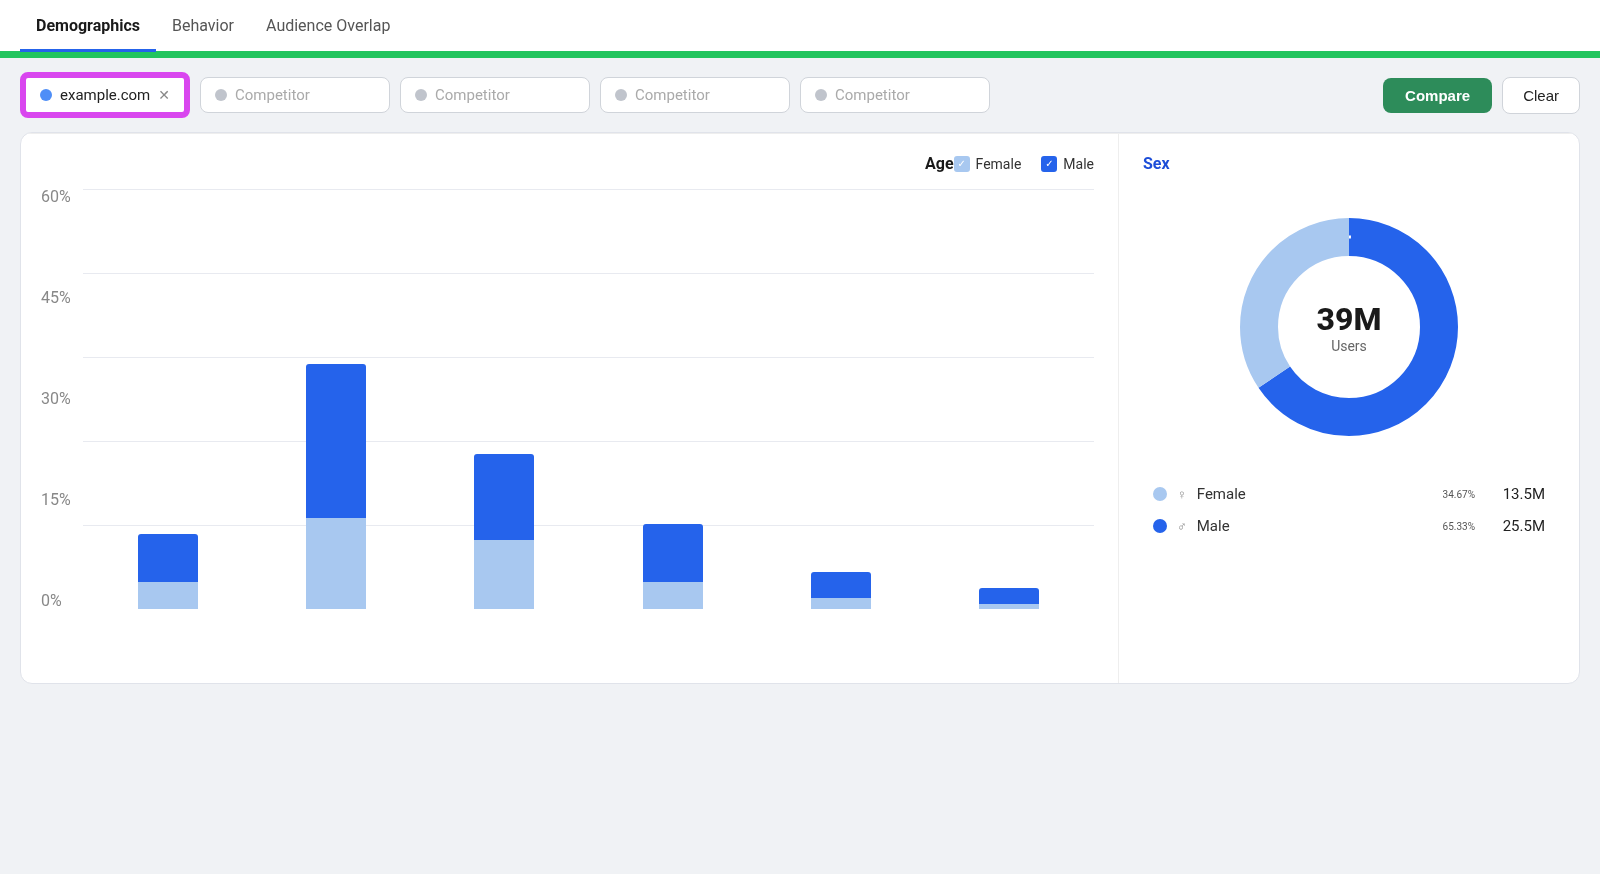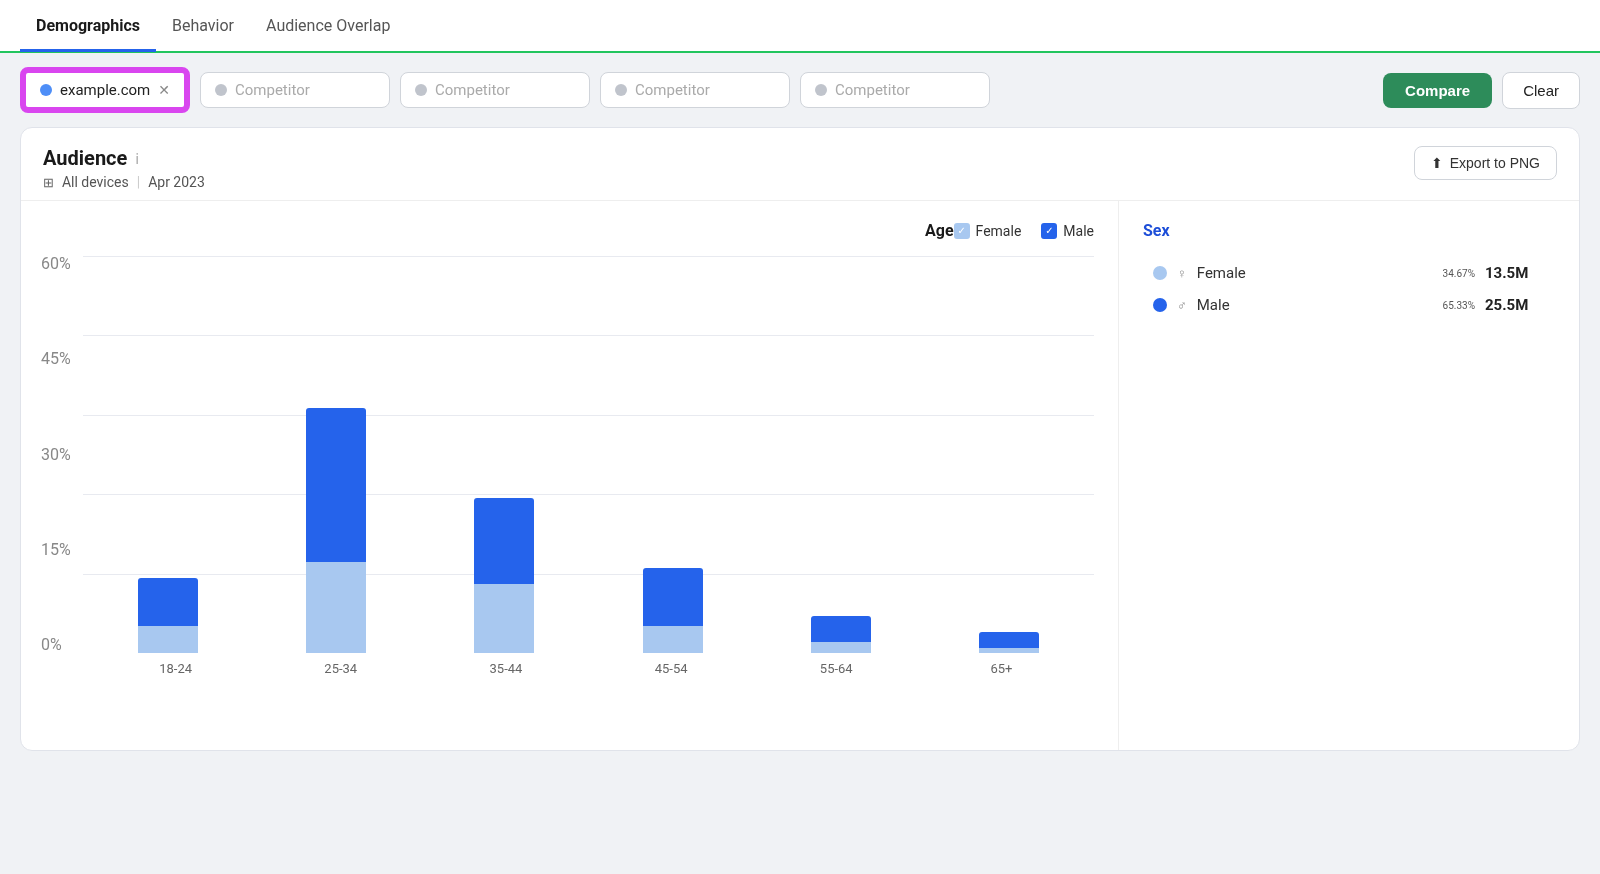--- a/index.html
+++ b/index.html
@@ -6,21 +6,21 @@
     body {
       font-family: -apple-system, BlinkMacSystemFont, 'Segoe UI', Roboto, sans-serif;
       background: #f0f2f5;
       min-height: 874px;
       padding: 0;
     }
 
     
     .tabs-bar {
       background: #fff;
-      border-bottom: 2px solid #22c55e;
+      border-bottom: 7px solid #22c55e;
       padding: 0 20px;
       display: flex;
       align-items: flex-end;
     }
     .tab-item {
       padding: 16px 16px 14px;
       font-size: 16px;
       color: #555;
       cursor: pointer;
       border-bottom: 3px solid transparent;
@@ -352,23 +352,23 @@
     .sex-pct {
       font-size: 10px;
       color: #555;
       margin-left: auto;
       width: 60px;
       text-align: right;
     }
     .sex-count {
       font-size: 15px;
       color: #222;
-      font-weight: 700;
+      font-weight: 400;
       width: 60px;
-      text-align: left;
+      text-align: right;
     }
   </style>
 </head>
 <body>
 
 <div class="tabs-bar">
   <div class="tab-item active">Demographics</div>
   <div class="tab-item">Behavior</div>
   <div class="tab-item">Audience Overlap</div>
 </div>
@@ -393,38 +393,20 @@
   </div>
   <div class="competitor-input">
     <span class="dot-grey"></span>
     <span>Competitor</span>
   </div>
   <button class="compare-btn">Compare</button>
   <button class="clear-btn">Clear</button>
 </div>
 
 <div class="main-card">
-  <div class="card-header">
-    <div>
-      <div class="card-title-row">
-        <span class="card-title">Audience</span>
-        <span class="info-icon">ℹ</span>
-      </div>
-      <div class="card-subtitle">
-        <span class="devices-icon">⊞</span>
-        <span>All devices</span>
-        <span class="divider-v">|</span>
-        <span>Apr 2023</span>
-      </div>
-    </div>
-    <button class="export-btn">
-      <span class="export-icon">⬆</span>
-      <span>Export to PNG</span>
-    </button>
-  </div>
 
   <div class="charts-container">
 
     <div class="age-chart-section">
       <div class="chart-top-row">
         <span class="chart-section-title">Age</span>
         <div class="legend">
           <div class="legend-item">
             <div class="legend-checkbox female">✓</div>
             <span>Female</span>
@@ -489,35 +471,40 @@
                 </div>
                 <div class="bar-group">
                   <div class="bar-stack">
                     <div class="bar-male" style="height: 16px;"></div>
                     <div class="bar-female" style="height: 5px;"></div>
                   </div>
                 </div>
               </div>
           </div>
         </div>
-        <div class="x-labels" id="x-labels">
-
-        <span class="x-label">18-24</span>
-            <span class="x-label">25-34</span>
-            <span class="x-label">35-44</span>
-            <span class="x-label">45-54</span>
-            <span class="x-label">55-64</span>
-            <span class="x-label">65+</span>
-          </div>
       </div>
     </div>
 
     <div class="sex-chart-section">
       <div class="sex-section-title">Sex</div>
 
+      <div class="donut-wrap">
+        <svg width="260" height="260" viewBox="0 0 260 260">
+
+          <circle cx="130" cy="130" r="90" fill="none" stroke="#2563eb" stroke-width="38" stroke-dasharray="370.3 198.3" stroke-dashoffset="0" transform="rotate(-90 130 130)"></circle>
+
+          <circle cx="130" cy="130" r="90" fill="none" stroke="#a8c8f0" stroke-width="38" stroke-dasharray="196.5 372.1" stroke-dashoffset="-370.3" transform="rotate(-90 130 130)"></circle>
+
+          <circle cx="130" cy="130" r="90" fill="none" stroke="#ffffff" stroke-width="3" stroke-dasharray="2 566.6" stroke-dashoffset="0" transform="rotate(-90 130 130)"></circle>
+        </svg>
+        <div class="donut-center">
+          <div class="donut-value">39M</div>
+          <div class="donut-label">Users</div>
+        </div>
+      </div>
 
       <div class="sex-legend">
         <div class="sex-legend-row">
           <span class="sex-dot female"></span>
           <span class="sex-gender-icon">♀</span>
           <span class="sex-name">Female</span>
           <span class="sex-pct">34.67%</span>
           <span class="sex-count">13.5M</span>
         </div>
         <div class="sex-legend-row">

